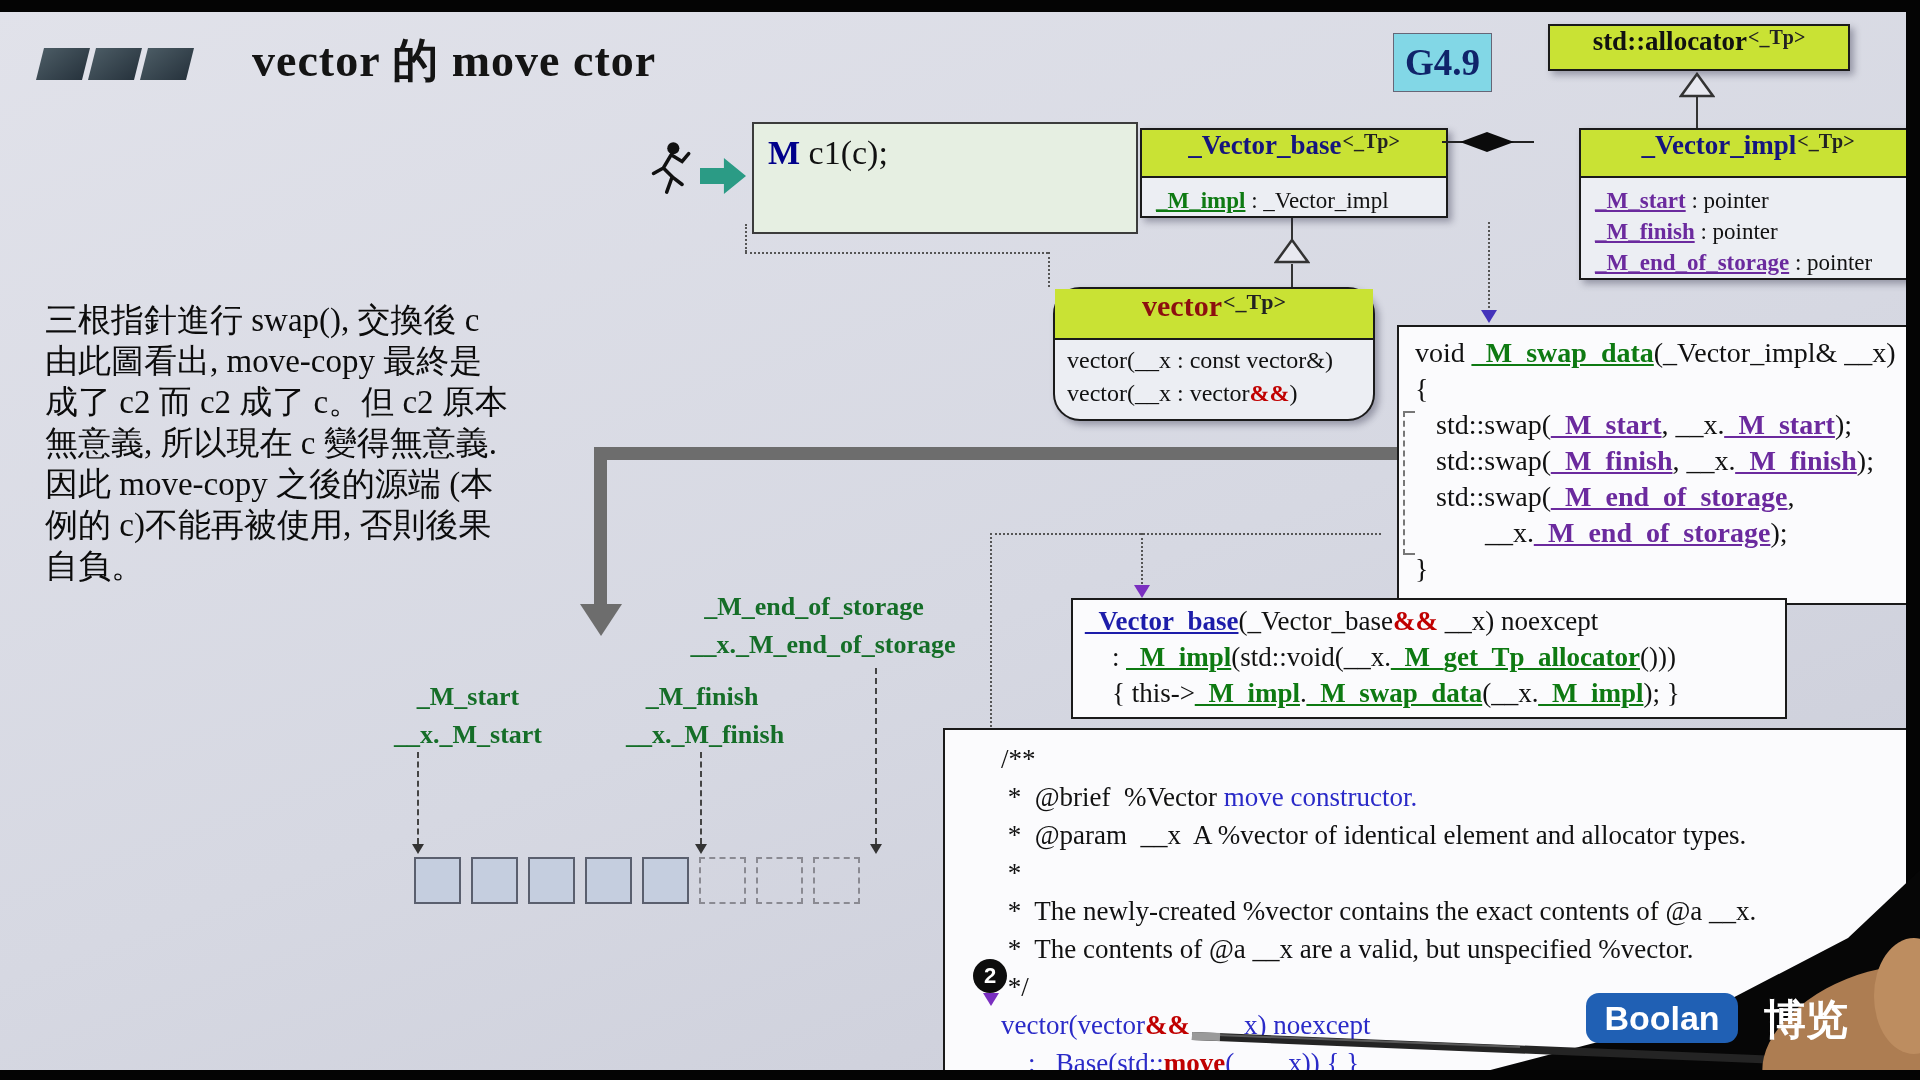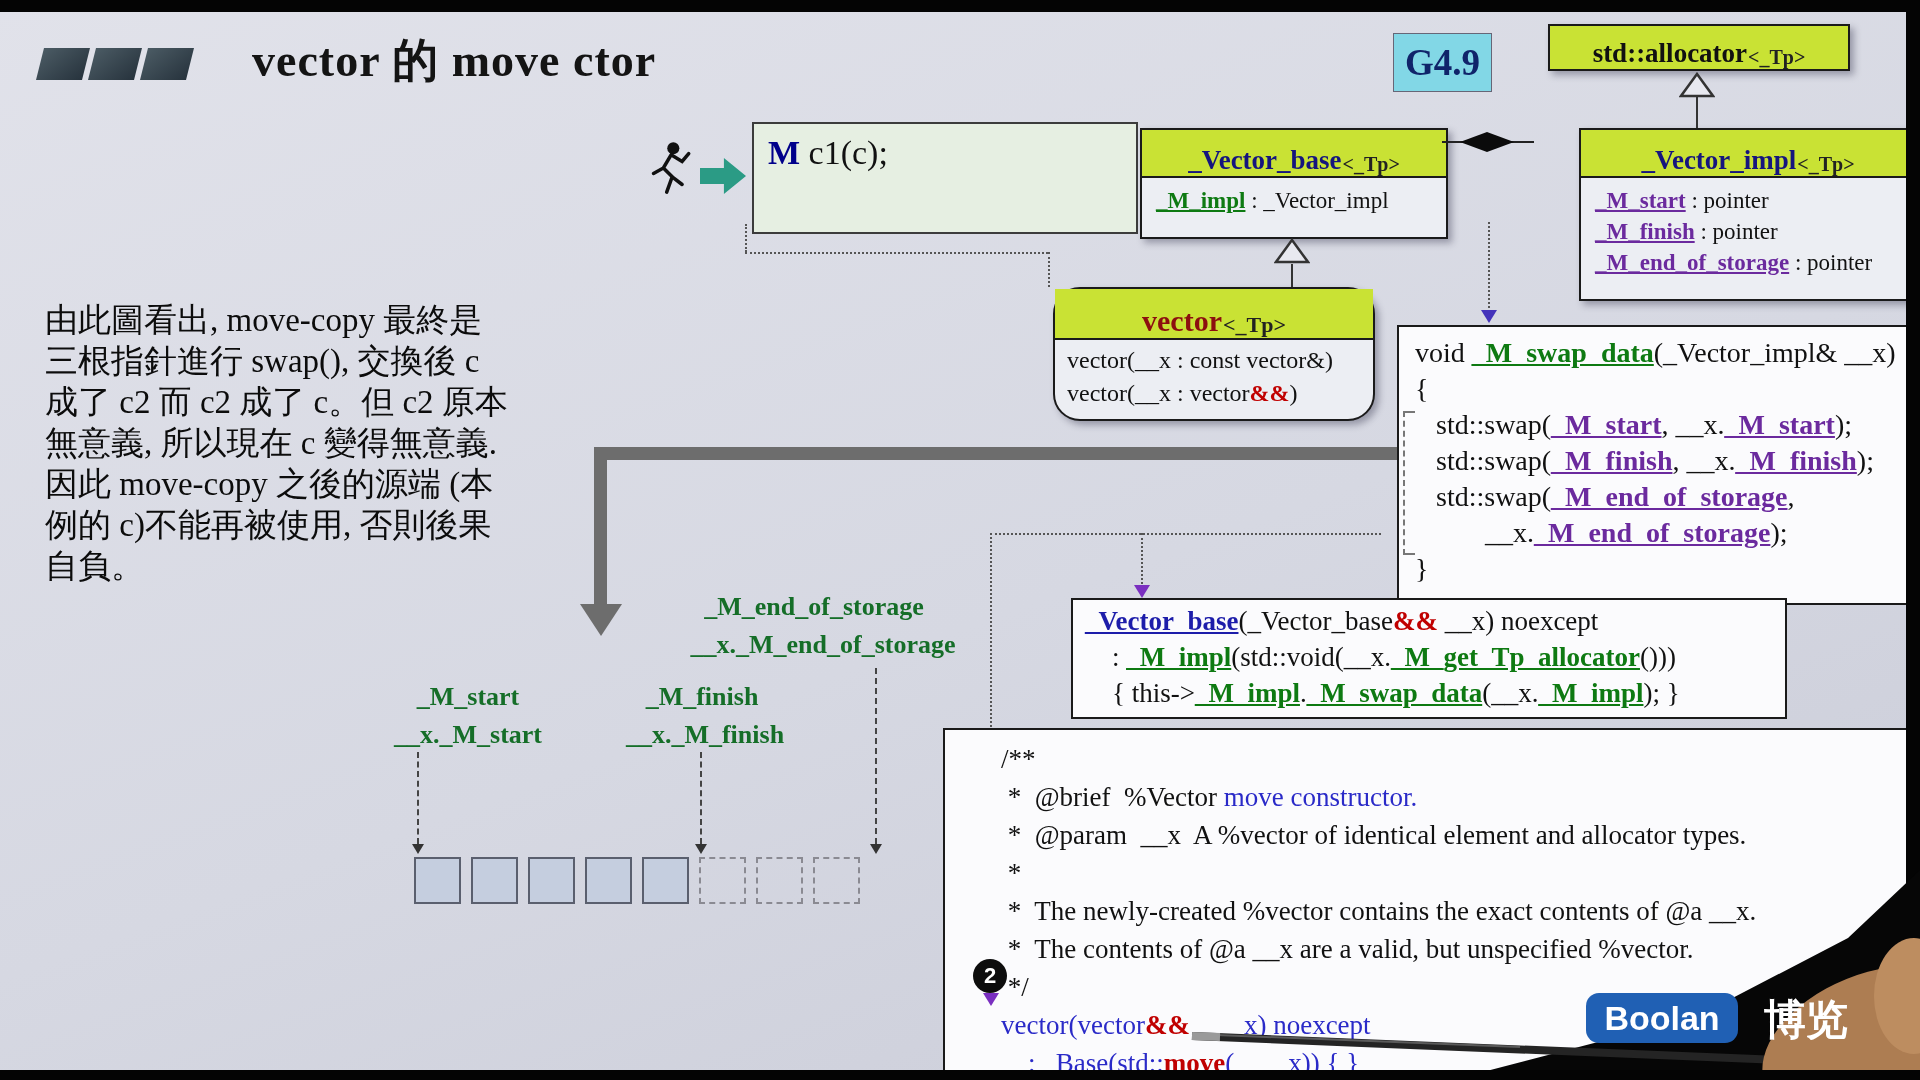--- a/index.html
+++ b/index.html
@@ -21,24 +21,24 @@
   .sq{position:absolute;top:48px;width:46px;height:32px;transform:skewX(-14deg);
       background:linear-gradient(135deg,#4b5b64,#27333d);}
   #title{left:252px;top:30px;font-size:46px;font-weight:bold;color:#141414;letter-spacing:1px;}
   
   #gbadge{left:1393px;top:33px;width:97px;height:57px;background:var(--badge,#82d7e6);
       border:1px solid #667;display:flex;align-items:center;justify-content:center;
       font-size:37px;font-weight:bold;color:#10246a;z-index:15;}
   
   .clsbox{border:2px solid #1a1a1a;background:#eceef3;box-shadow:4px 4px 7px rgba(30,30,55,.35);z-index:10;}
   .clshdr{background:var(--hdr,#c9e234);border-bottom:2px solid #1a1a1a;display:flex;
-      align-items:flex-end;justify-content:center;height:46px;}
+      align-items:flex-start;justify-content:center;height:46px;}
   .clsname{font-weight:bold;font-size:27px;color:var(--hdrname,#15157e);}
   .clstp{font-size:20px;font-weight:bold;color:#222;margin-left:1px;}
-  .clsbody{padding:7px 4px 21px 14px;font-size:23px;line-height:31px;}
+  .clsbody{padding:7px 4px 0 14px;font-size:23px;line-height:31px;}
   .redname{color:var(--vecred,#8c0f0f)!important;font-size:30px;}
   
   .codebox{background:#fbfbfd;border:2px solid #1a1a1a;z-index:10;}
   #clientbox{left:752px;top:122px;width:368px;height:100px;background:#e6efe2;border:2px solid #3c3c3c;
       padding:8px 0 0 14px;font-size:34px;line-height:41px;}
   #swapbox{left:1397px;top:325px;width:507px;height:268px;padding:8px 0 0 16px;font-size:28px;line-height:36px;}
   #swapbracket{left:4px;top:84px;width:10px;height:140px;border:2px dashed #777;border-right:none;}
   #ctorbox{left:1071px;top:598px;width:700px;height:114px;padding:3px 0 0 12px;font-size:27px;line-height:36px;}
   #docbox{left:943px;top:728px;width:944px;height:372px;padding:10px 0 0 56px;font-size:27px;line-height:38px;}
   
@@ -154,22 +154,22 @@
   <div class="abs" id="greenarrow"></div>
 
   <div class="abs dot-v" style="left:745px;top:224px;height:28px;"></div>
   <div class="abs dot-h" style="left:745px;top:252px;width:303px;"></div>
   <div class="abs dot-v" style="left:1048px;top:252px;height:35px;"></div>
 
   <div class="abs dot-v" style="left:1488px;top:222px;height:90px;"></div>
   <div class="abs ah-pu ah-bl" style="left:1481px;top:310px;"></div>
 
   <div class="abs" id="para">
+      <div>三根指針進行 swap(), 交換後 c</div>
       <div>由此圖看出, move-copy 最終是</div>
-      <div>三根指針進行 swap(), 交換後 c</div>
       <div>成了 c2 而 c2 成了 c。但 c2 原本</div>
       <div>無意義, 所以現在 c 變得無意義.</div>
       <div>因此 move-copy 之後的源端 (本</div>
       <div>例的 c)不能再被使用, 否則後果</div>
       <div>自負。</div>
     </div>
 
   <div class="abs gray" style="left:600px;top:447px;width:797px;height:13px;"></div>
   <div class="abs gray" style="left:594px;top:447px;width:13px;height:158px;"></div>
   <div class="abs" id="gah"></div>

